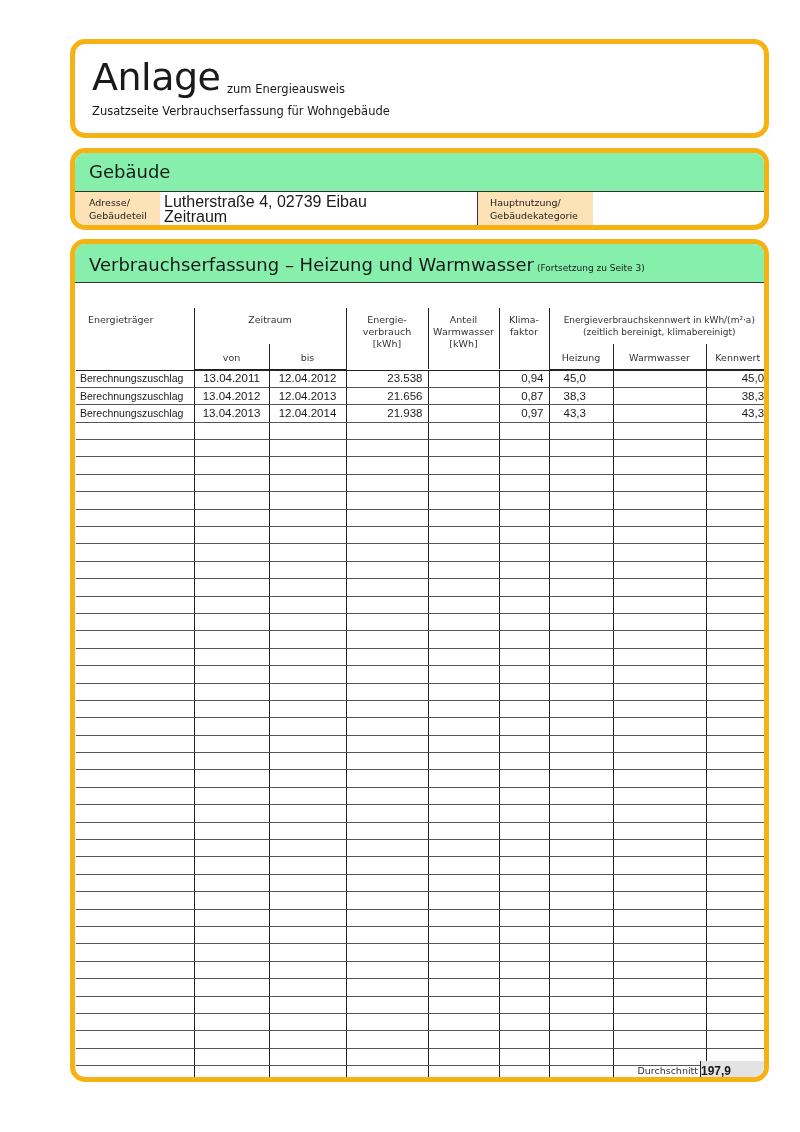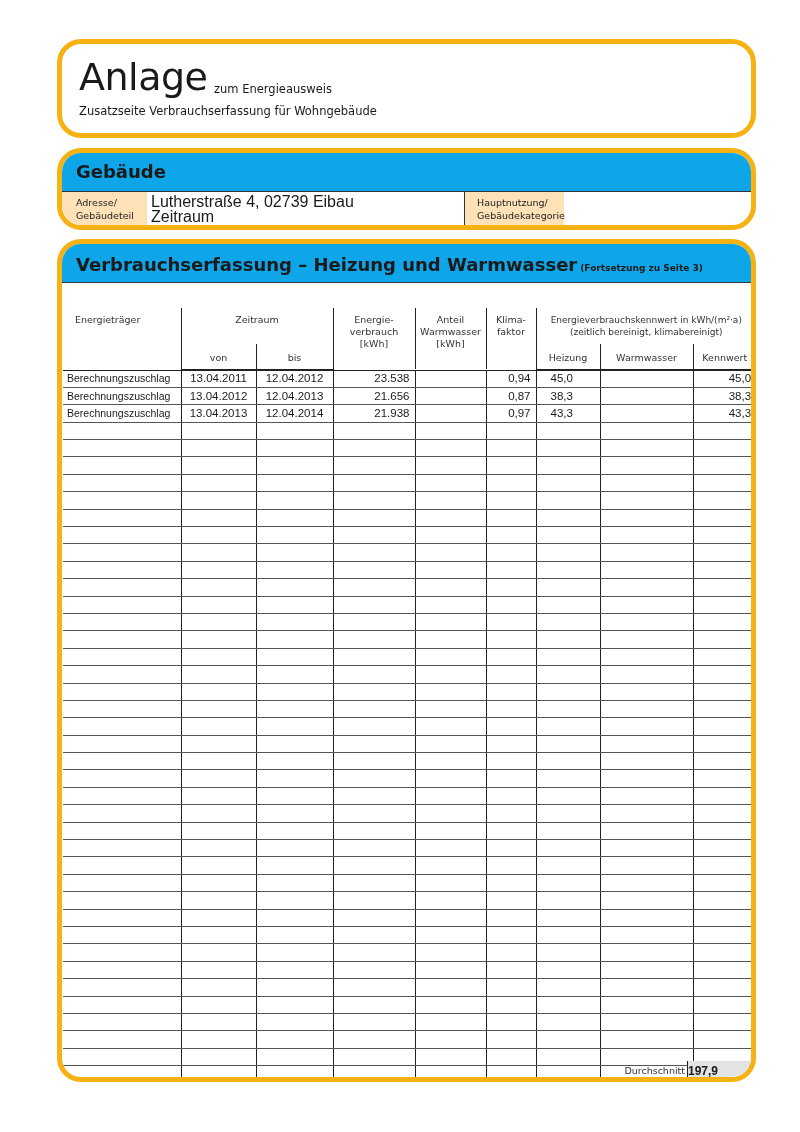--- a/index.html
+++ b/index.html
@@ -1,57 +1,56 @@
 <!DOCTYPE html>
 <html><head>
 <meta charset="utf-8">
 <style>
   html, body { margin: 0; padding: 0; }
   body {
     width: 800px; height: 1132px; background: #ffffff; position: relative;
     font-family: "DejaVu Sans", sans-serif; color: #1a1a1a; overflow: hidden;
   }
   .box {
-    position: absolute; left: 57px; width: 699px;
-    border: 5px solid #F5B212; border-radius: 24px; background: #fff;
+    position: absolute; left: 70px; width: 699px;
+    border: 5px solid #F5B212; border-radius: 15px; background: #fff;
     box-sizing: border-box;
     padding-left: 8px;
   }
   
   #title-box { top: 39px; height: 99px; }
   #title-box .big {
     position: absolute; left: 17px; top: 14px; font-size: 38px; font-weight: normal;
     letter-spacing: -0.5px; line-height: 1;
   }
   #title-box .small-after {
     position: absolute; left: 152px; top: 38px; font-size: 11.5px;
   }
   #title-box .sub {
     position: absolute; left: 17px; top: 60px; font-size: 11.5px;
   }
   
   #building-box { top: 148px; height: 82px; overflow: hidden; }
   .section-head {
-    background: #0ea5e9; position: absolute; left: 0; right: 0; top: 0;
+    background: #86efac; position: absolute; left: 0; right: 0; top: 0;
     border-bottom: 1px solid #333;
-    font-weight: bold;
   }
   #building-box .section-head { height: 38px; }
   #building-box .section-head .h {
     position: absolute; left: 14px; top: 8px; font-size: 18px;
   }
   .brow { position: absolute; left: 0; right: 0; top: 39px; height: 34px; display: flex; }
   .lbl {
     background: #FDE2B8; font-size: 9.5px; line-height: 13px; color: #222;
     padding: 4px 6px 0 14px; box-sizing: border-box;
   }
   .val { font-family: "Liberation Sans", sans-serif; font-size: 16px; line-height: 15px; padding-top: 2px; box-sizing: border-box; }
   #addr-lbl { width: 85px; }
   #addr-val { width: 318px; padding-left: 4px; border-right: 1px solid #333; }
-  #use-lbl { width: 99px; padding-left: 12px; }
+  #use-lbl { width: 115px; padding-left: 12px; }
   #use-val { flex: 1; font-size: 16px; padding-left: 6px; padding-top: 8px; }
 
   
   #table-box { top: 239px; height: 843px; overflow: hidden; }
   #table-box .section-head { height: 38px; border-bottom: 1px solid #333; }
   #table-box .section-head .h {
     position: absolute; left: 14px; top: 10px; font-size: 18px;
   }
   #table-box .section-head .hs { font-size: 9px; margin-left: 3px; }
 

